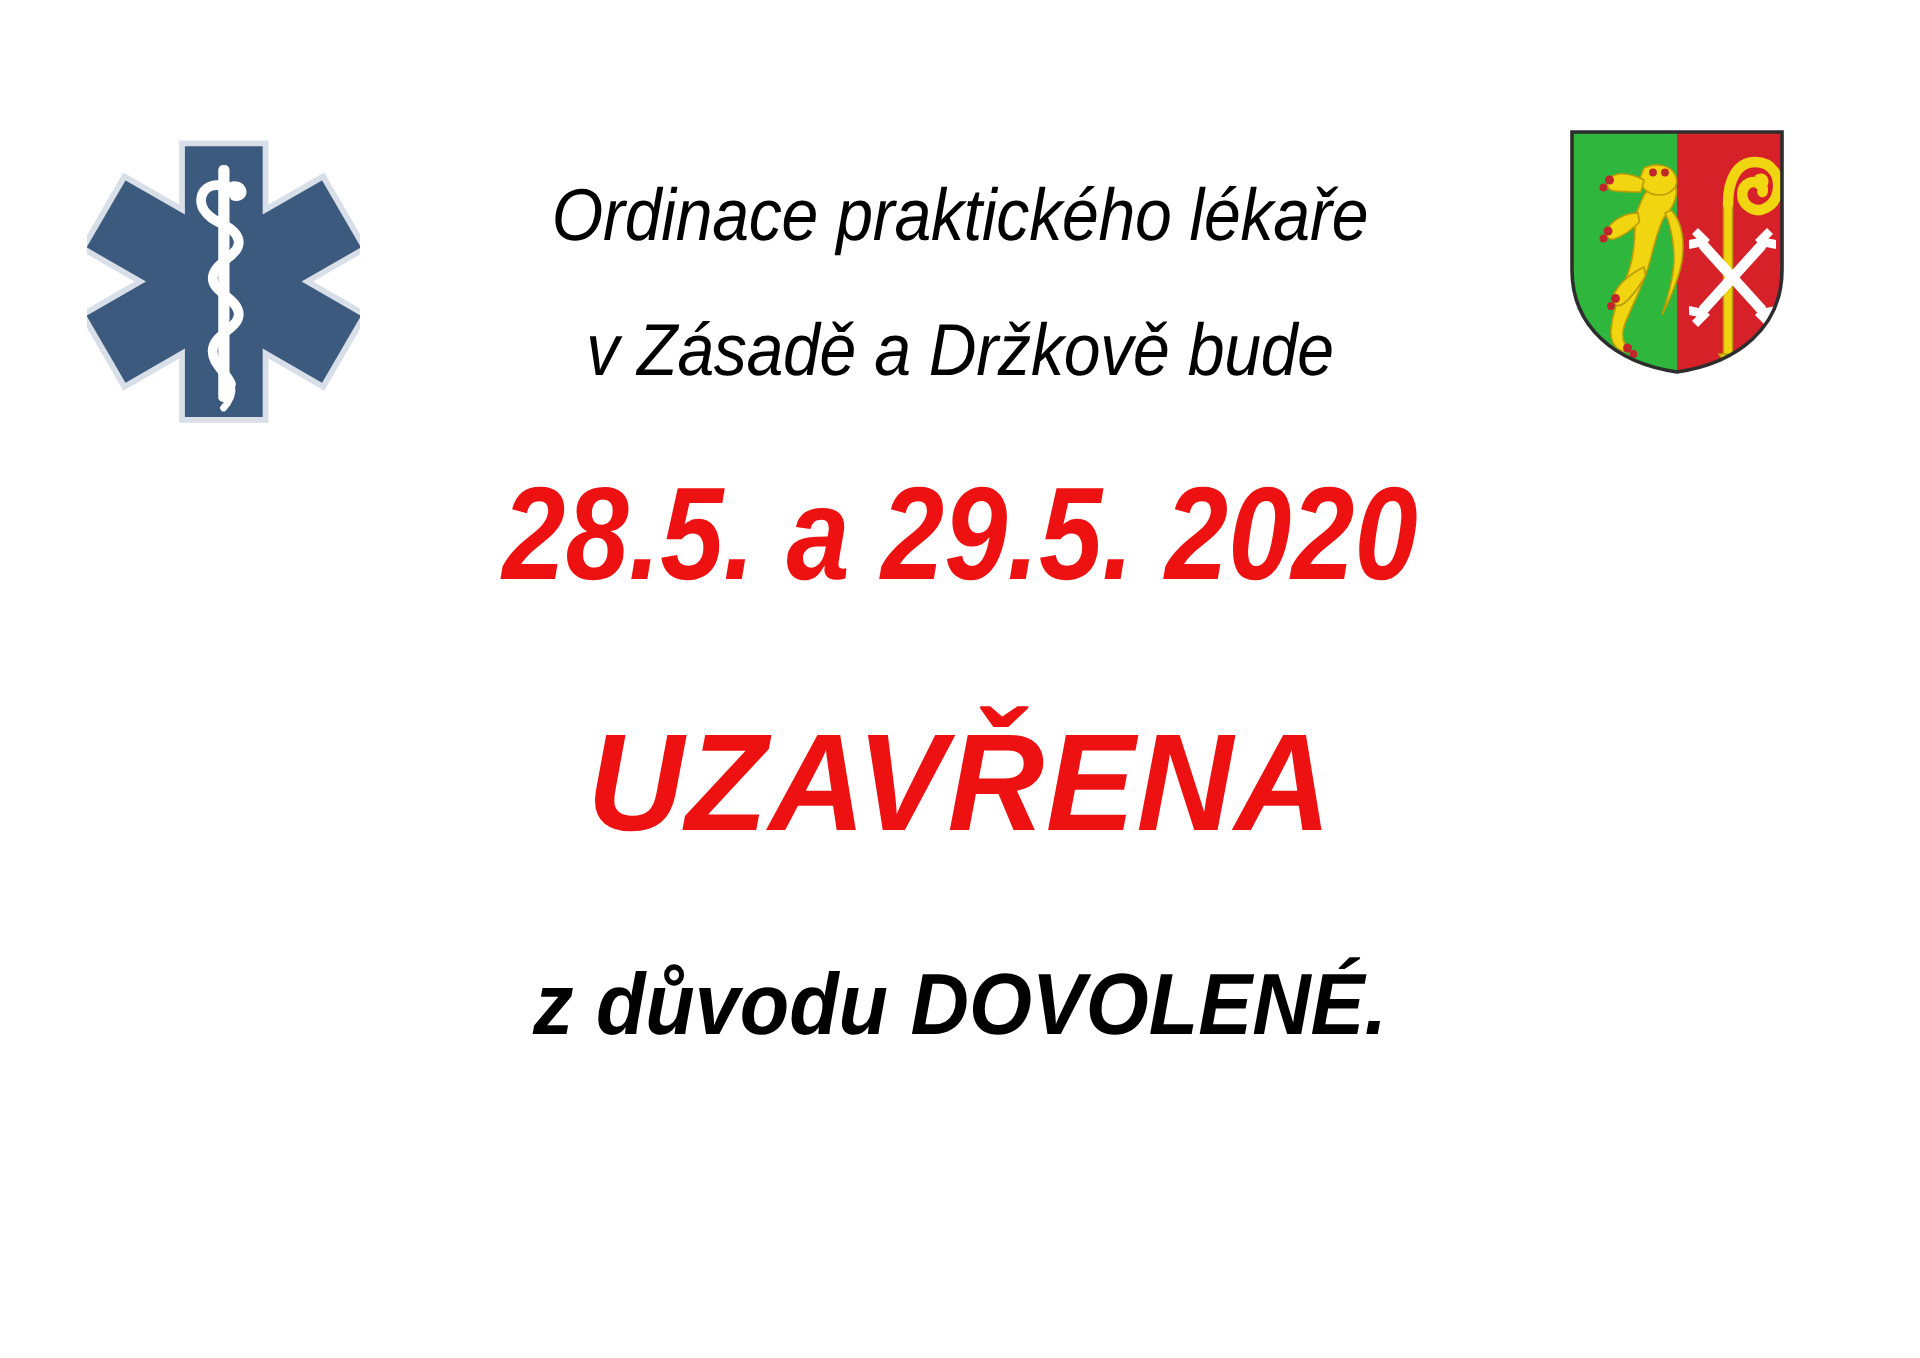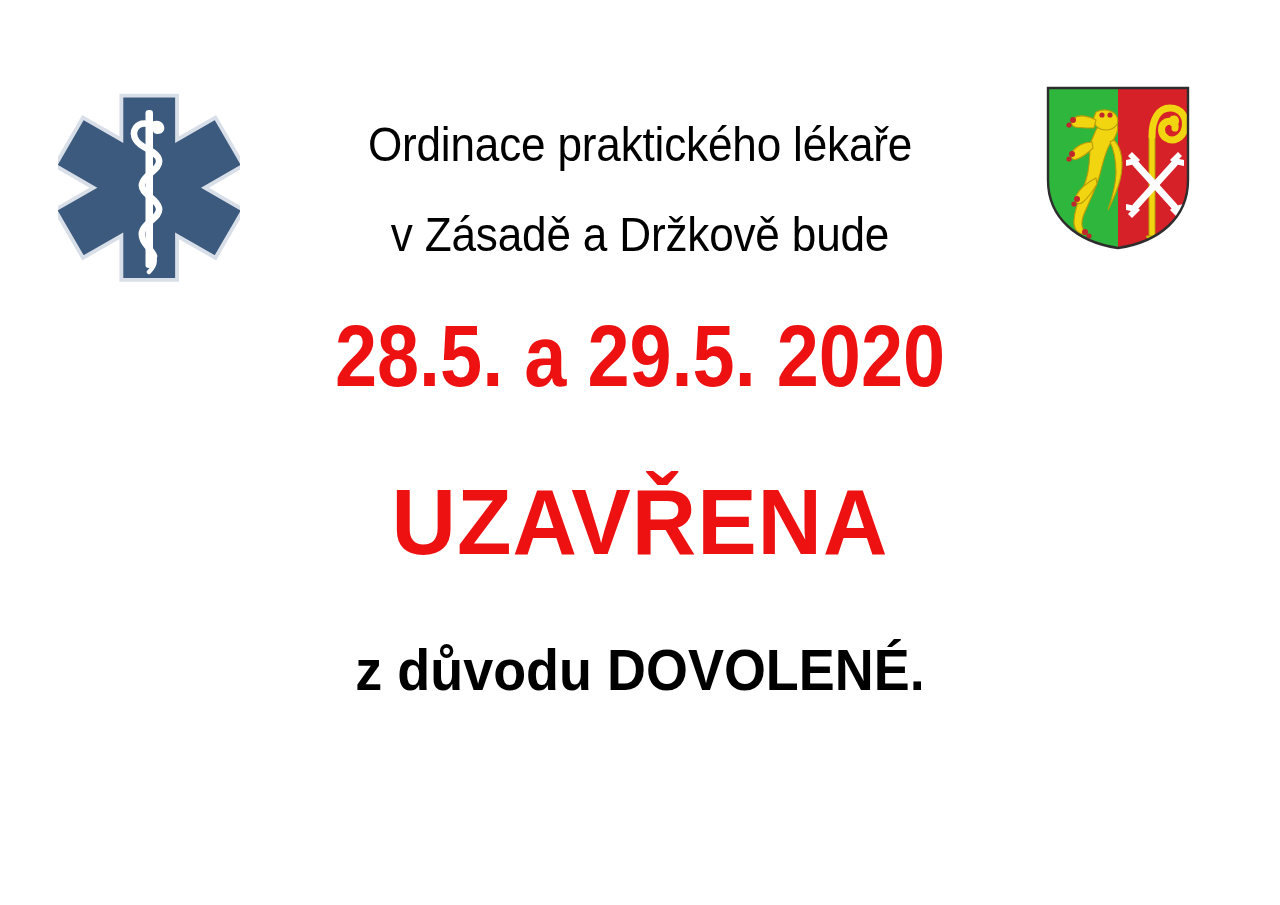--- a/index.html
+++ b/index.html
@@ -11,20 +11,21 @@
   body {
     font-family: "Liberation Sans", sans-serif;
   }
 
   .poster {
     position: relative;
     width: 1280px;
     height: 905px;
     background: #ffffff;
     overflow: hidden;
+    font-style: italic;
   }
 
   
   .star-of-life {
     position: absolute;
     left: 58px;
     top: 88px;
     width: 182px;
     height: 198px;
   }

